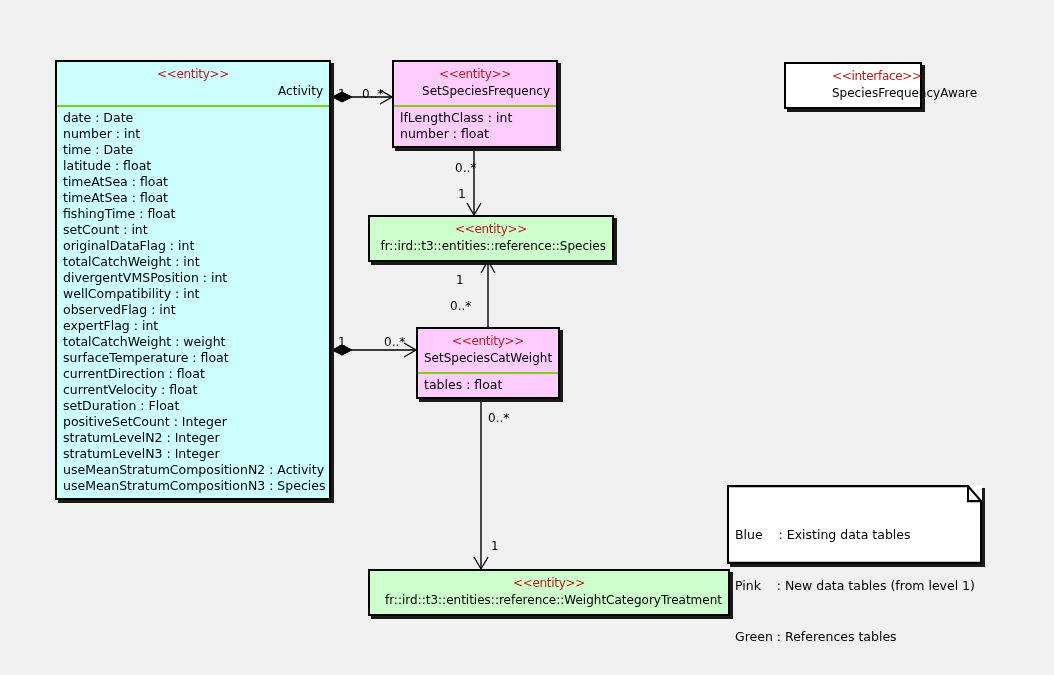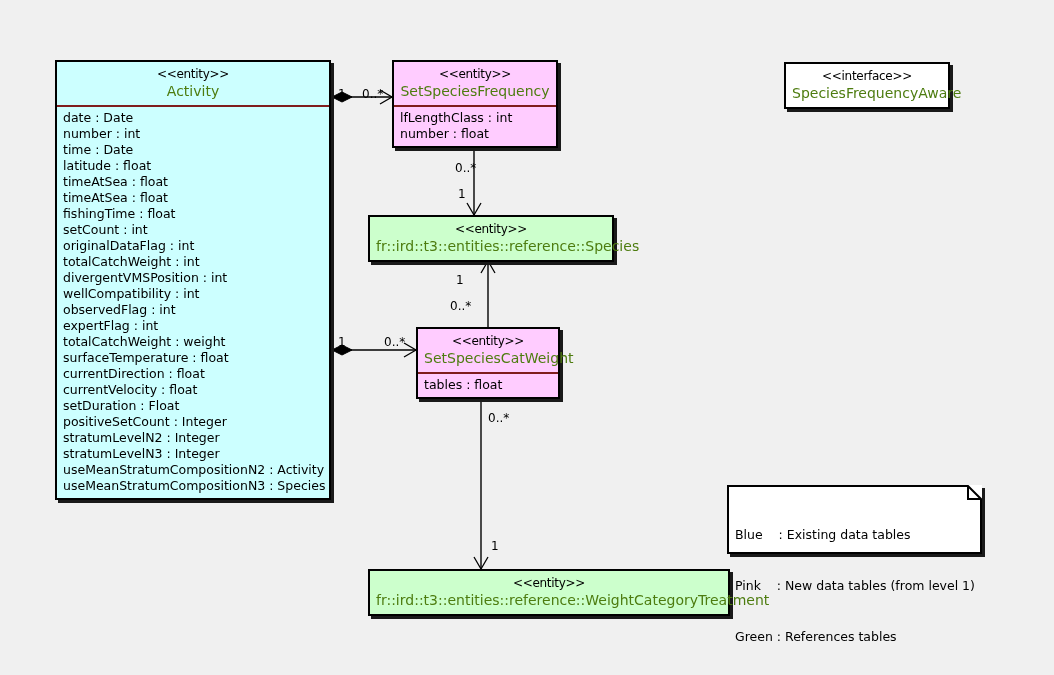--- a/index.html
+++ b/index.html
@@ -35,31 +35,32 @@
     box-shadow: 3px 3px 0 0 #1a1a1a;
     background: #ffffff;
   }
   .uml-head {
     text-align: center;
     padding: 4px 6px 5px 6px;
     line-height: 17px;
   }
   .stereo {
     font-size: 12px;
+    color: #b91c1c;
+    letter-spacing: -0.3px;
+    white-space: nowrap;
+  }
+  .cls-name {
+    font-size: 12px;
     color: #000000;
-    letter-spacing: -0.3px;
-    white-space: nowrap;
-  }
-  .cls-name {
-    font-size: 14px;
-    color: #4d7c0f;
-    white-space: nowrap;
+    white-space: nowrap;
+    text-align: right;
   }
   .uml-attrs {
-    border-top: 2px solid #7f1d1d;
+    border-top: 2px solid #84cc16;
     padding: 3px 4px 4px 4px;
   }
   .attr {
     font-size: 12.5px;
     color: #000;
     line-height: 16px;
     white-space: nowrap;
     padding-left: 2px;
   }
   .fill-blue  { background: #ccffff; }
@@ -191,21 +192,21 @@
     <div class="uml-head">
       <div class="stereo">&lt;&lt;entity&gt;&gt;</div>
       <div class="cls-name">SetSpeciesFrequency</div>
     </div>
     <div class="uml-attrs">
       <div class="attr">lfLengthClass : int</div>
       <div class="attr">number : float</div>
     </div>
   </div>
 
-  <div class="uml-box fill-white" style="left:784px; top:62px; width:166px;">
+  <div class="uml-box fill-white" style="left:784px; top:62px; width:138px;padding-left:40px;">
     <div class="uml-head">
       <div class="stereo">&lt;&lt;interface&gt;&gt;</div>
       <div class="cls-name">SpeciesFrequencyAware</div>
     </div>
   </div>
 
   <div class="uml-box fill-green" style="left:368px; top:215px; width:246px;">
     <div class="uml-head">
       <div class="stereo">&lt;&lt;entity&gt;&gt;</div>
       <div class="cls-name">fr::ird::t3::entities::reference::Species</div>
@@ -222,21 +223,21 @@
     </div>
   </div>
 
   <div class="uml-box fill-green" style="left:368px; top:569px; width:362px;">
     <div class="uml-head">
       <div class="stereo">&lt;&lt;entity&gt;&gt;</div>
       <div class="cls-name">fr::ird::t3::entities::reference::WeightCategoryTreatment</div>
     </div>
   </div>
 
-  <div class="note" style="left:727px; top:485px; width:255px; height:69px;">
+  <div class="note" style="left:727px; top:485px; width:255px; height:79px;">
     <svg class="note-body" viewBox="0 0 255 69" preserveAspectRatio="none" xmlns="http://www.w3.org/2000/svg">
       <polygon points="1,1 241,1 254,14 254,68 1,68" fill="#ffffff" stroke="#000000" stroke-width="2"></polygon>
       <polyline points="241,1 241,14 254,14" fill="none" stroke="#000000" stroke-width="2"></polyline>
     </svg>
     <div class="note-lines">
       <div class="note-line">Blue    : Existing data tables</div>
       <div class="note-line">Pink    : New data tables (from level 1)</div>
       <div class="note-line">Green : References tables</div>
     </div>
   </div>

